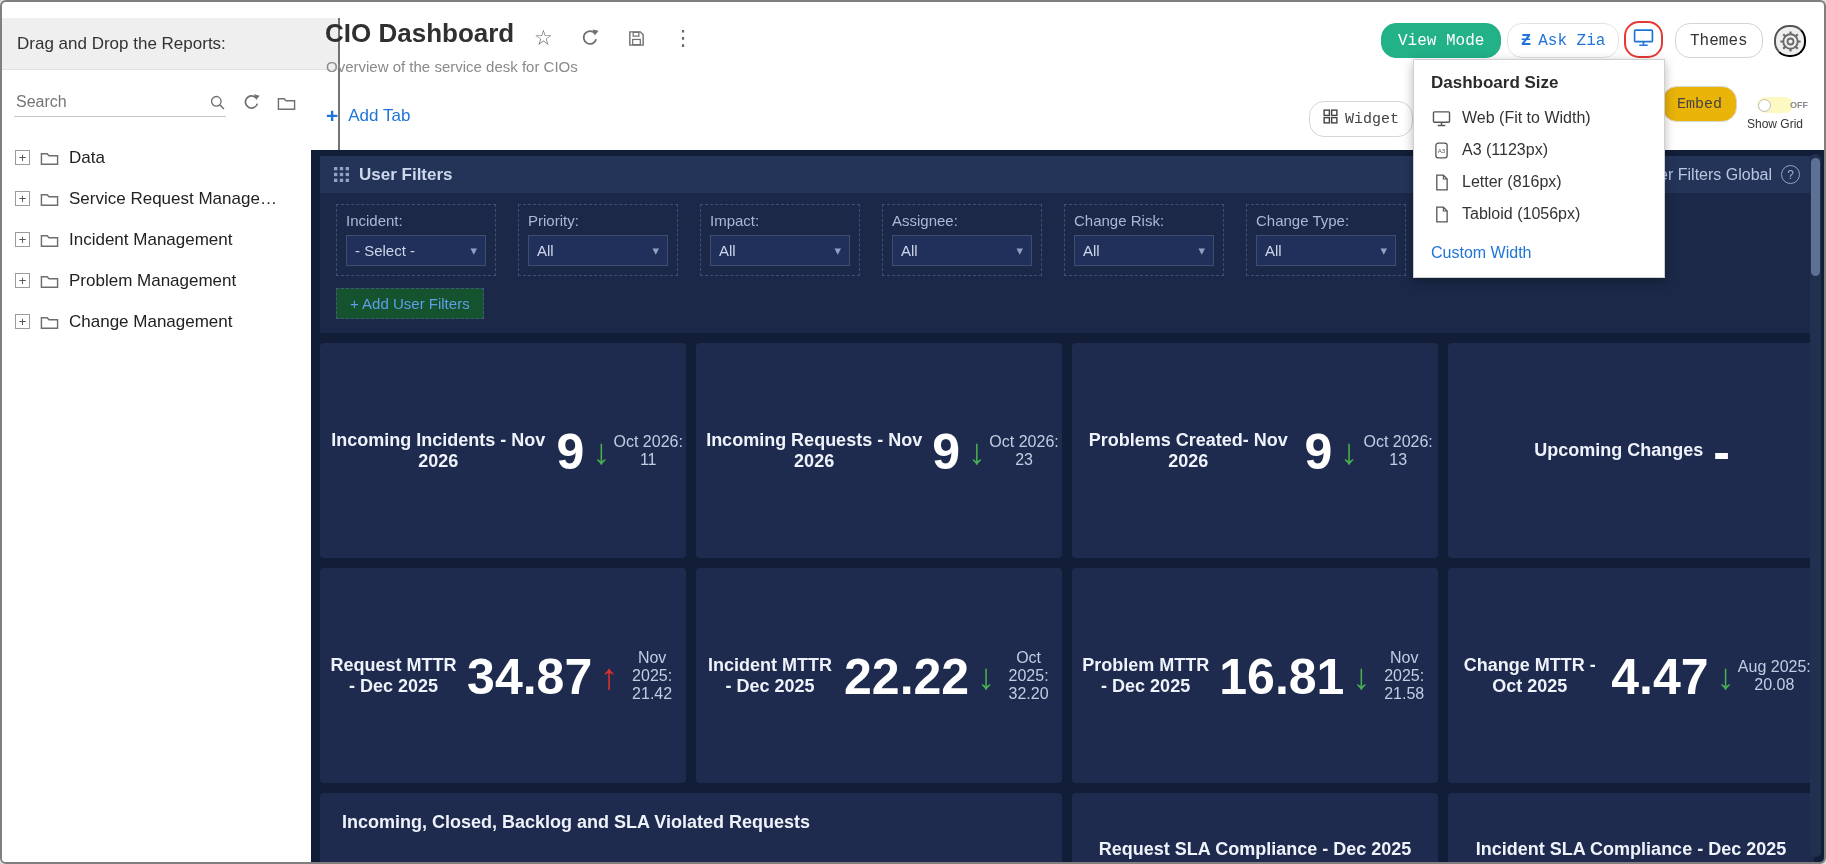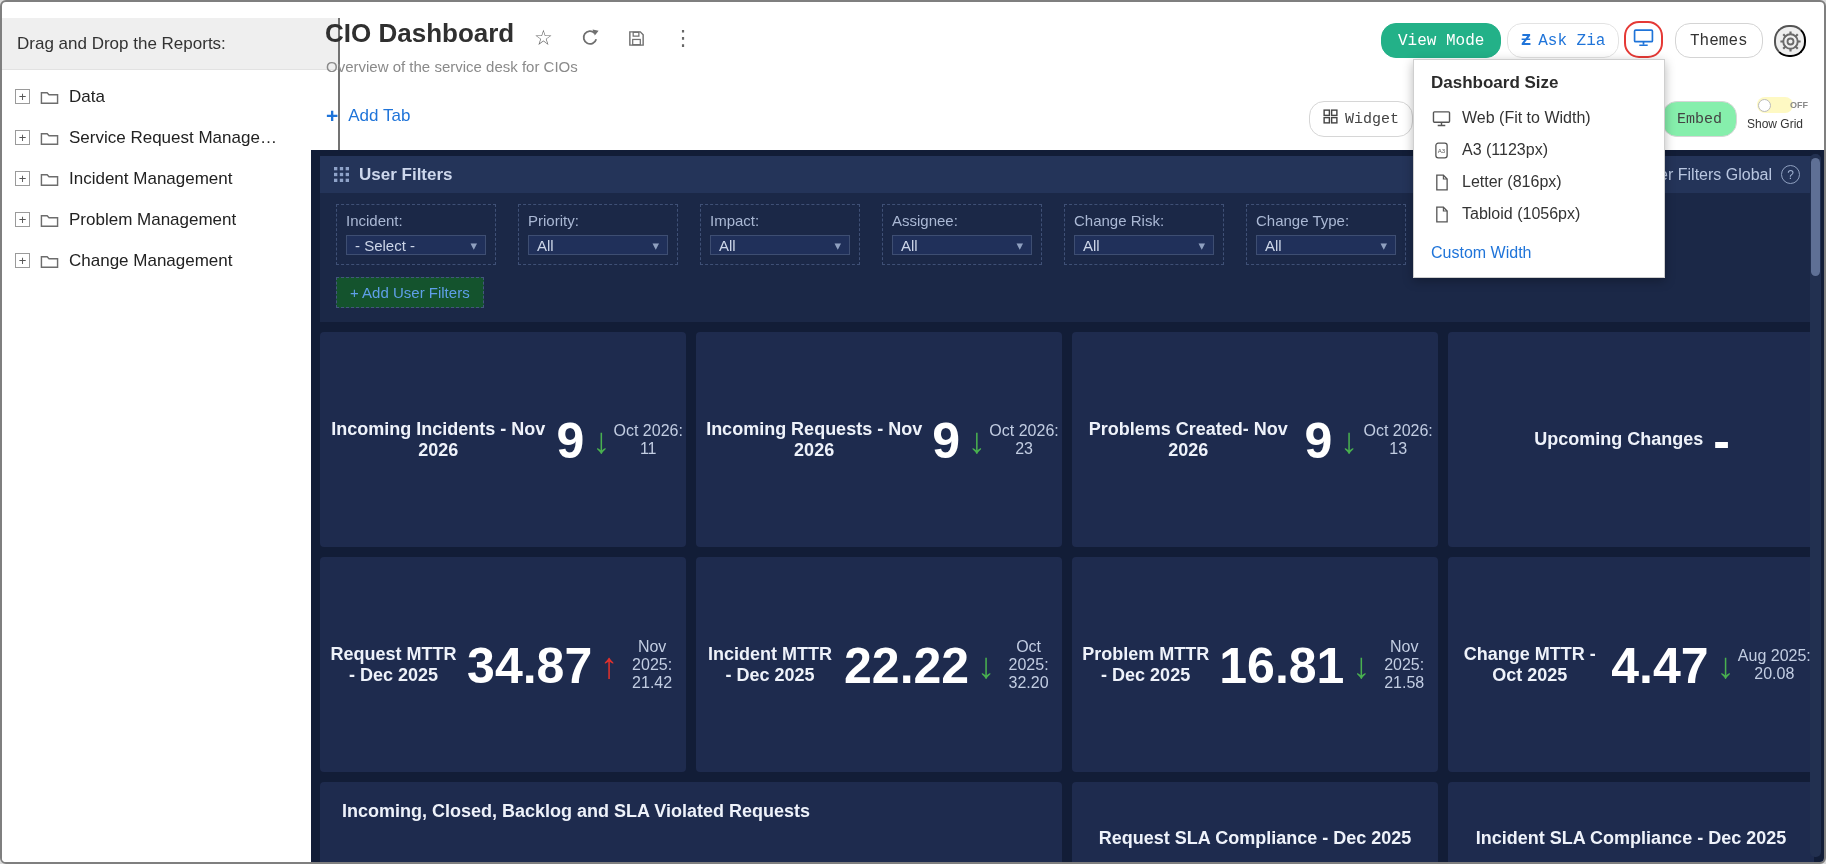--- a/index.html
+++ b/index.html
@@ -46,22 +46,22 @@
                background:#fff; border:2px solid #e53935; color:var(--blue);}
   .btn-themes{position:absolute; left:1673px; top:21px; height:35px; padding:12px 14px;
               background:#fff; color:#333; border:1px solid #d4d4d4;}
   .btn-gear{position:absolute; left:1772px; top:23px; width:32px; height:32px; color:#6a6a6a;}
 
   .add-tab{position:absolute; left:324px; top:102px; display:flex; align-items:center; gap:10px;
            color:var(--blue); font-size:17px; cursor:pointer;}
   .add-tab .plus{font-size:21px; font-weight:bold;}
   .btn-widget{position:absolute; left:1307px; top:99px; height:36px; padding:0 13px;
               background:#fff; color:#444; border:1px solid #d6d6d6; font-size:15px;}
-  .btn-embed{position:absolute; left:1660px; top:99px; height:36px; padding:0 14px;
-             background:#86efac; color:#444; border:1px solid #d6d6d6; font-size:15px;}
+  .btn-embed{position:absolute; left:1660px; top:84px; height:36px; padding:0 14px;
+             background:#eab308; color:#444; border:1px solid #d6d6d6; font-size:15px;}
   .show-grid{position:absolute; left:1742px; top:95px; width:62px; text-align:center; cursor:pointer;}
   .toggle{width:36px; height:16px; background:#fef9c3; border-radius:9px; margin:0 auto;
           display:flex; align-items:center; padding:1px; gap:19px;}
   .knob{width:13px; height:13px; border-radius:50%; background:#fff; border:1px solid #bbb; flex:none;}
   .toggle .off{font-size:9px; color:#8a8a8a; font-weight:bold;}
   .sg-label{font-size:12px; color:#333; margin-top:4px;}
 
   
   .size-menu{position:absolute; left:1411px; top:57px; width:252px; background:#fff;
              border:1px solid #cfcfcf; box-shadow:0 3px 10px rgba(0,0,0,.28); z-index:50;}
@@ -80,21 +80,21 @@
   .fh-right{margin-left:auto; display:flex; align-items:center; gap:9px;}
   .checkbox{width:17px; height:17px; background:#2c7be5; border-radius:3px; color:#fff;
             font-size:12px; display:flex; align-items:center; justify-content:center; cursor:pointer;}
   .auto-add-label{color:#b9c6e0; font-size:16px; white-space:nowrap;}
   .help-circle{width:19px; height:19px; border:1.5px solid #8fa0c0; border-radius:50%;
                color:#9fb0d0; font-size:12px; display:flex; align-items:center; justify-content:center;}
   .filters-body{background:var(--panel-body); padding:11px 16px 14px;}
   .filter-row{display:flex; gap:22px;}
   .filter-box{width:160px; border:1px dashed #3f5076; padding:7px 9px 9px;}
   .filter-label{font-size:15px; color:#aab8d4; margin-bottom:6px;}
-  .filter-select{height:20px; border:1px solid #3e4e72; background:#20305a; display:flex;
+  .filter-select{height:31px; border:1px solid #3e4e72; background:#20305a; display:flex;
                  align-items:center; padding:0 8px; cursor:pointer;}
   .filter-value{font-size:15px; color:#cdd6e8; flex:1; white-space:nowrap; overflow:hidden;}
   .chev{color:#8fa0c0; font-size:13px;}
   .add-filters{display:inline-flex; align-items:center; margin-top:12px; padding:6px 13px;
                border:1px dashed #44557e; background:#14532d; color:#5f9fe8; font-size:15px; cursor:pointer;}
 
   .kpi-grid{display:grid; grid-template-columns:repeat(4,1fr); gap:10px; margin-top:10px;}
   .kpi-card{background:var(--card); border-radius:4px; height:215px; display:flex;
             flex-direction:row; align-items:center; justify-content:center; text-align:center;}
   .kpi-title{font-size:18px; font-weight:bold; color:#eef2fa; padding:0 10px;}
@@ -117,20 +117,42 @@
   .scroll-thumb{position:absolute; top:4px; left:1px; width:9px; height:118px;
                 background:#5f7095; border-radius:5px; cursor:pointer;}
 </style>
 </head>
 <body>
 
 <div class="window">
 
   <div class="sidebar">
     <div class="sidebar-header">Drag and Drop the Reports:</div>
+    <div class="search-row">
+      <div class="search-box">
+        <input type="text" placeholder="Search" style="">
+        <span class="icon-btn">
+          <svg width="17" height="17" viewBox="0 0 20 20">
+              <circle cx="8.6" cy="8.6" r="5.6" fill="none" stroke="currentColor" stroke-width="1.6"></circle>
+              <line x1="12.8" y1="12.8" x2="17.6" y2="17.6" stroke="currentColor" stroke-width="1.7"></line>
+            </svg>
+        </span>
+      </div>
+      <span class="icon-btn">
+        <svg width="19" height="19" viewBox="0 0 20 20">
+            <path d="M16.2 11.2 A6.4 6.4 0 1 1 14.6 5" fill="none" stroke="currentColor" stroke-width="1.8"></path>
+            <polygon points="12.6,1.4 18.6,2.8 14.8,7.4" fill="currentColor"></polygon>
+          </svg>
+      </span>
+      <span class="icon-btn">
+        <svg width="19" height="16" viewBox="0 0 20 16">
+            <path d="M1.5 14.5 v-11 h6 l2 2.2 h9 v8.8 z" fill="none" stroke="currentColor" stroke-width="1.5"></path>
+          </svg>
+      </span>
+    </div>
     <div class="tree">
       <div class="tree-item">
         <span class="expander">+</span>
         <span class="icon-btn folder">
           <svg width="19" height="16" viewBox="0 0 20 16">
               <path d="M1.5 14.5 v-11 h6 l2 2.2 h9 v8.8 z" fill="none" stroke="currentColor" stroke-width="1.5"></path>
             </svg>
         </span>
         <span class="tree-label">Data</span>
       </div>

